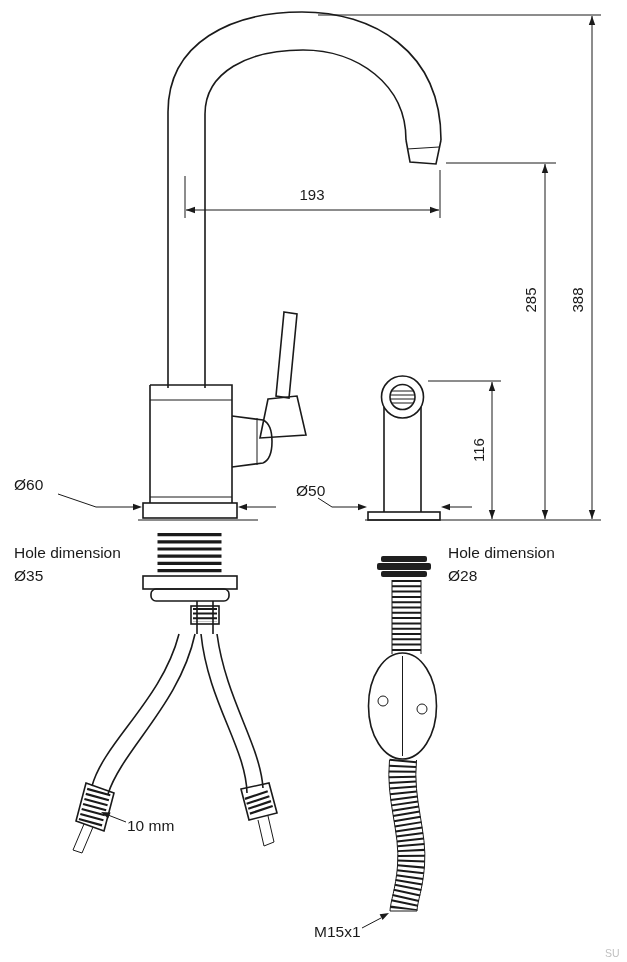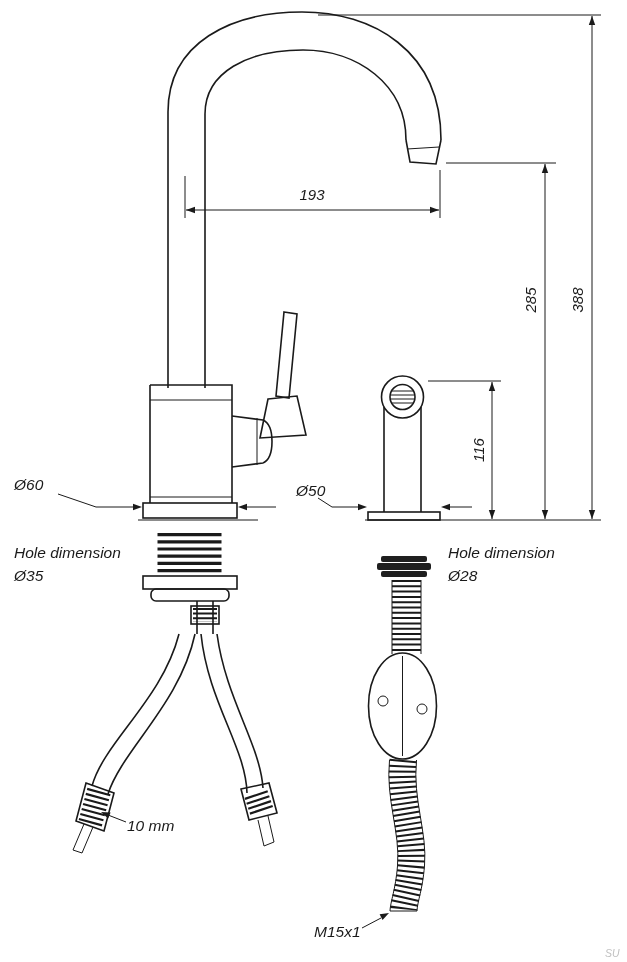--- a/index.html
+++ b/index.html
@@ -1,17 +1,17 @@
 <!DOCTYPE html>
 <html><head>
 <meta charset="utf-8">
 <style>
   html,body{margin:0;padding:0;background:#ffffff;}
   .stage{position:relative;width:627px;height:962px;background:#ffffff;overflow:hidden;
-         font-family:"Liberation Sans",sans-serif;font-style:italic;}
+         font-family:"Liberation Sans",sans-serif;}
   svg{position:absolute;left:0;top:0;}
   svg text{font-family:"Liberation Sans",sans-serif;fill:#1a1a1a;font-size:15.5px;}
   svg text.dim{font-size:15px;}
   svg text.mark{fill:#c0c0c0;font-size:10.5px;}
   .ln{stroke:#1a1a1a;stroke-width:1.6;fill:none;}
   .thin{stroke:#1a1a1a;stroke-width:1;fill:none;}
   .arr{fill:#1a1a1a;stroke:none;}
   .hatch{stroke:#1a1a1a;fill:none;}
   .solid{fill:#1f1f1f;stroke:none;}
 </style>

